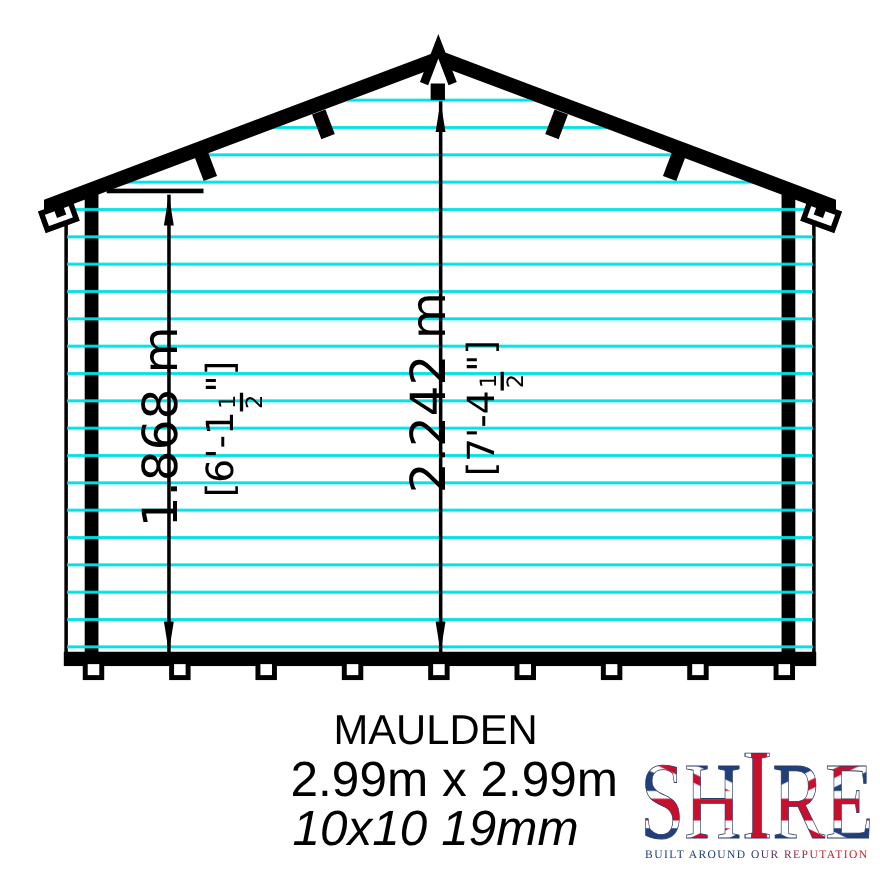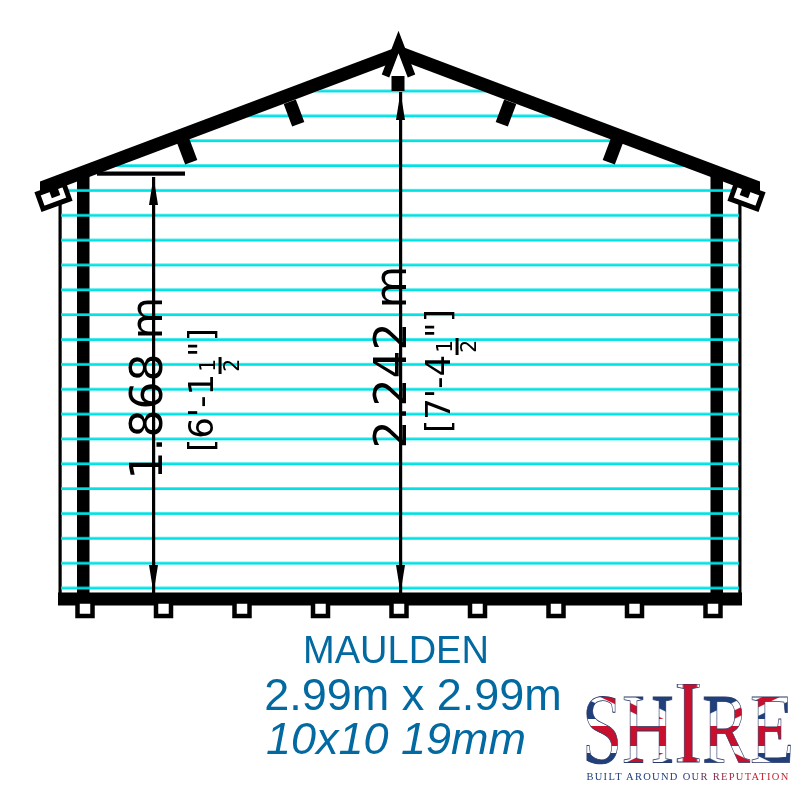--- a/index.html
+++ b/index.html
@@ -9,22 +9,22 @@
   
   .dim-label{position:absolute;white-space:nowrap;color:#000;
              transform:translate(-50%,-50%) rotate(-90deg);}
   .dim-metric{font-size:44px;}
   .dim-imperial{font-size:34px;}
   .frac{display:inline-flex;flex-direction:column;align-items:center;
         font-size:0.60em;line-height:1.05;vertical-align:-0.10em;}
   .frac .num{border-bottom:3px solid #000;padding:0 2px 0px;}
   .frac .den{padding-top:0px;}
   
-  .title-block{position:absolute;left:0;top:628px;width:792px;text-align:center;
-               font-family:"Liberation Sans",sans-serif;color:#0369a1;}
+  .title-block{position:absolute;left:0;top:642px;width:792px;text-align:center;
+               font-family:"Liberation Sans",sans-serif;color:#000000;}
   .tb-model{font-size:38px;line-height:44px;}
   .tb-size{font-size:45px;line-height:46px;padding-left:34px;}
   .tb-spec{font-size:45px;line-height:42px;font-style:italic;}
   
   .logo{position:absolute;left:582px;top:684px;}
   .logo text{font-family:"Liberation Serif",serif;}
 </style>
 </head>
 <body>
 

